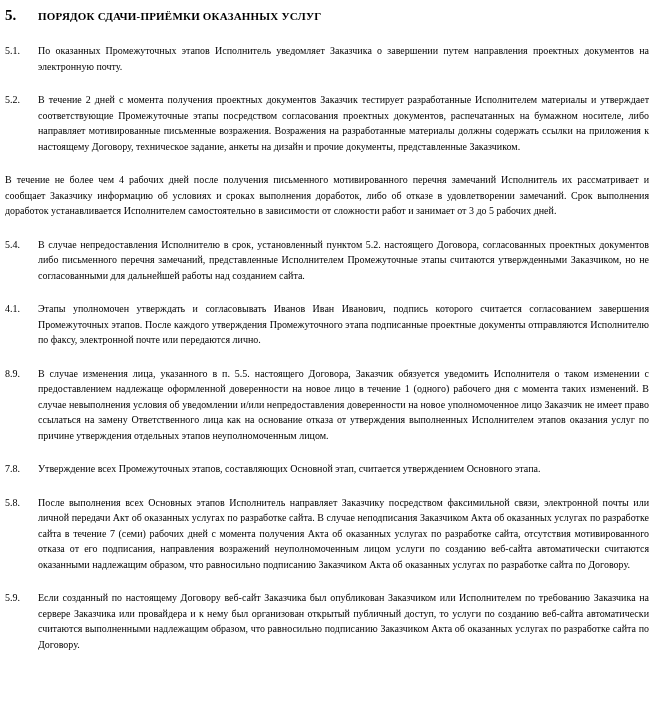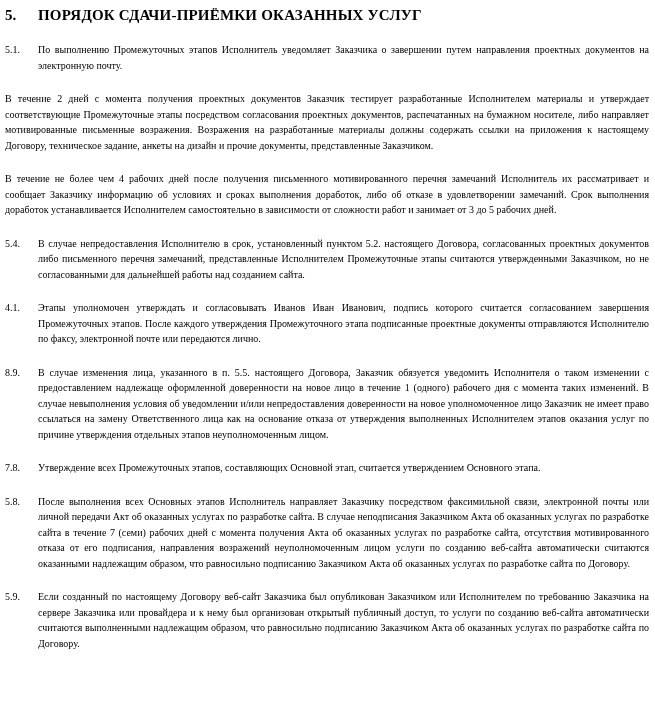--- a/index.html
+++ b/index.html
@@ -28,21 +28,21 @@
     font-size: 15px;
     line-height: 18px;
     margin: 0 0 11px 0;
   }
   .heading .num {
     width: 33px;
     flex-shrink: 0;
   }
   .heading .title {
     margin: 0;
-    font-size: 15px;
+    font-size: 11px;
     font-weight: bold;
     letter-spacing: 0.2px;
   }
   .clause {
     display: flex;
     font-size: 10px;
     line-height: 15.5px;
     margin: 18px 0 5px 0;
   }
   .clause .num {
@@ -60,24 +60,25 @@
 
 <div class="page">
 
   <div class="heading">
     <span class="num">5.</span>
     <h1 class="title">ПОРЯДОК СДАЧИ-ПРИЁМКИ ОКАЗАННЫХ УСЛУГ</h1>
   </div>
 
   <div class="clause">
     <span class="num">5.1.</span>
-    <p class="txt">По выполнению Промежуточных этапов Исполнитель уведомляет Заказчика о завершении путем направления проектных документов на электронную почту.</p>
+    <p class="txt">По оказанных Промежуточных этапов Исполнитель уведомляет Заказчика о завершении путем направления проектных документов на электронную почту.</p>
   </div>
 
   <div class="clause">
+    <span class="num">5.2.</span>
     <p class="txt">В течение 2 дней с момента получения проектных документов Заказчик тестирует разработанные Исполнителем материалы и утверждает соответствующие Промежуточные этапы посредством согласования проектных документов, распечатанных на бумажном носителе, либо направляет мотивированные письменные возражения. Возражения на разработанные материалы должны содержать ссылки на приложения к настоящему Договору, техническое задание, анкеты на дизайн и прочие документы, представленные Заказчиком.</p>
   </div>
 
   <div class="clause">
     <p class="txt">В течение не более чем 4 рабочих дней после получения письменного мотивированного перечня замечаний Исполнитель их рассматривает и сообщает Заказчику информацию об условиях и сроках выполнения доработок, либо об отказе в удовлетворении замечаний. Срок выполнения доработок устанавливается Исполнителем самостоятельно в зависимости от сложности работ и занимает от 3 до 5 рабочих дней.</p>
   </div>
 
   <div class="clause">
     <span class="num">5.4.</span>
     <p class="txt">В случае непредоставления Исполнителю в срок, установленный пунктом 5.2. настоящего Договора, согласованных проектных документов либо письменного перечня замечаний, представленные Исполнителем Промежуточные этапы считаются утвержденными Заказчиком, но не согласованными для дальнейшей работы над созданием сайта.</p>

